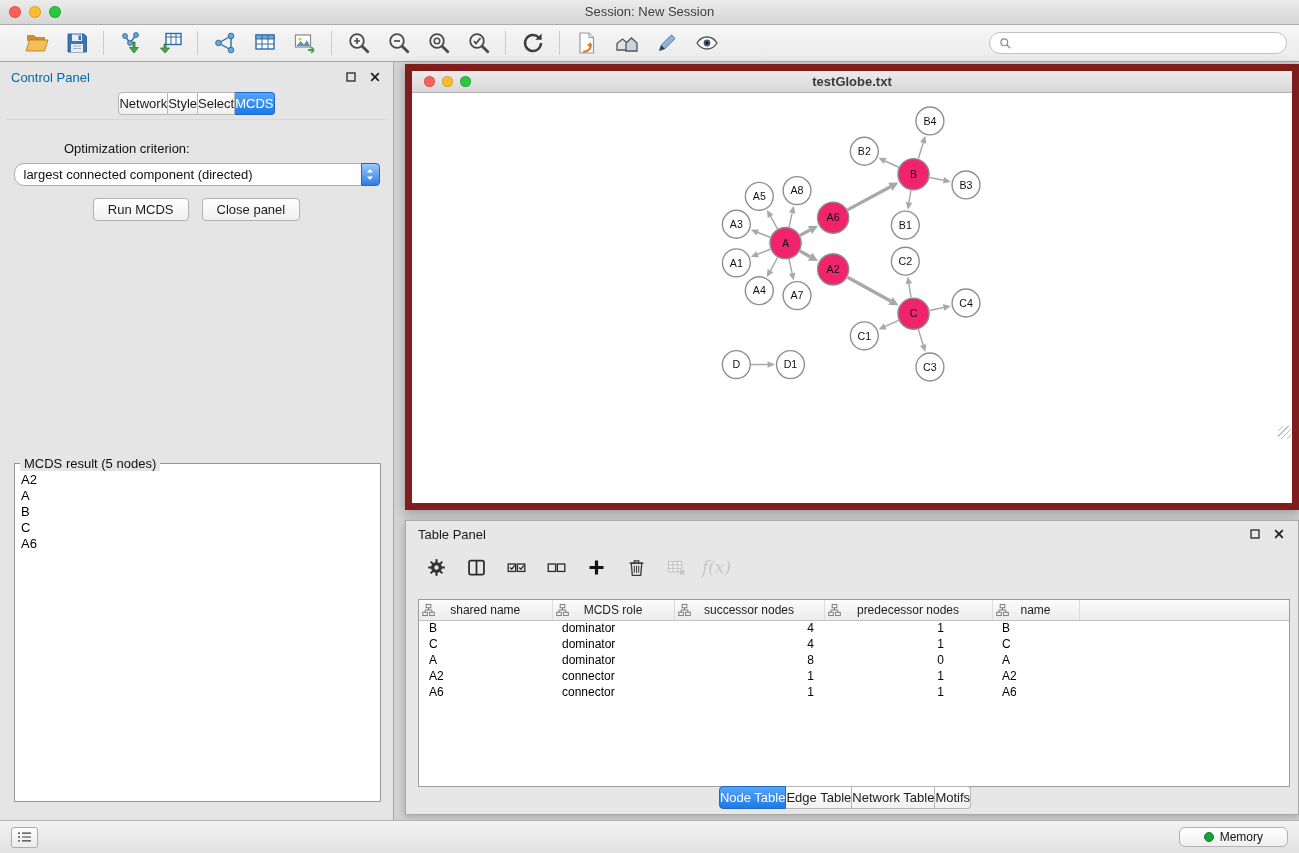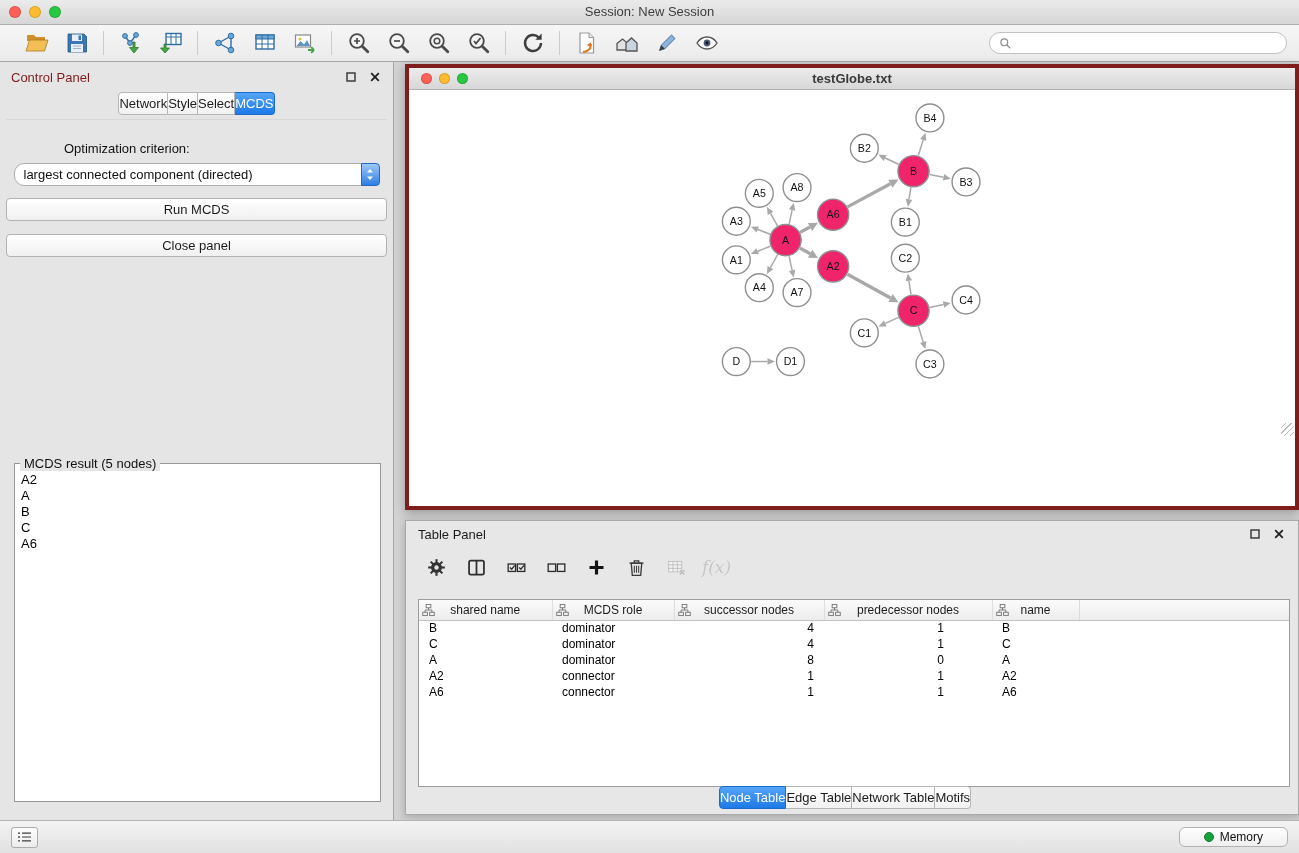--- a/index.html
+++ b/index.html
@@ -31,55 +31,55 @@
   .search-wrap { margin-left:auto; padding-right:2px; }
   .search-box { width:298px; height:22px; background:#fff; border:1px solid #c2c2c2;
     border-radius:12px; display:flex; align-items:center; padding:0 9px; gap:5px; }
   .search-box svg { width:13px; height:13px; flex:0 0 auto; }
   .search-input { border:none; outline:none; background:transparent; flex:1; font-size:12px;
     font-family:"Liberation Sans",sans-serif; }
 
   
   .control-panel { position:absolute; left:0; top:62px; width:394px; height:758px;
     background:#e5e5e5; border-right:1px solid #a5a5a5; }
-  .panel-header { height:30px; display:flex; align-items:center; padding:0 11px; font-size:13px; color:#7f1d1d; }
+  .panel-header { height:30px; display:flex; align-items:center; padding:0 11px; font-size:13px; color:#0369a1; }
   .panel-header .spacer { flex:1; }
   .panel-ico { width:14px; height:14px; display:flex; align-items:center; justify-content:center; margin-left:10px; cursor:pointer; }
   .panel-ico svg { width:10px; height:10px; }
 
   .seg-tabs { display:flex; justify-content:center; }
   .seg-tab { font-size:13px; line-height:15px; padding:3px 0; background:linear-gradient(#ffffff,#f1f1f1);
     border:1px solid #b6b6b6; border-left:none; color:#1c1c1c; cursor:pointer; white-space:nowrap; }
   .seg-tab:first-child { border-left:1px solid #b6b6b6; border-radius:4px 0 0 4px; }
   .seg-tab:last-child { border-radius:0 4px 4px 0; }
   .seg-tab.active { background:linear-gradient(#55a4f6,#1e7ae8); color:#fff; border-color:#1a6bcc; }
 
   .cp-content { position:absolute; left:6px; right:6px; top:57px; bottom:8px; border-top:1px solid #d8d8d8; }
   .opt-label { margin:21px 0 0 58px; font-size:13px; color:#111; }
   .dropdown { position:relative; width:366px; height:23px; margin:7px auto 0;
     background:#fff; border:1px solid #adadad; border-radius:10px; display:flex; align-items:center;
     padding:0 22px 0 9px; cursor:pointer; }
   .dd-text { font-size:13px; color:#111; white-space:nowrap; overflow:hidden; }
   .dd-stepper { position:absolute; right:-1px; top:-1px; bottom:-1px; width:19px;
     background:linear-gradient(#9dc7f9,#2e7ee4); border:1px solid #2468c0; border-radius:0 4px 4px 0;
     display:flex; align-items:center; justify-content:center; }
-  .cp-buttons { display:flex; justify-content:center; gap:13px; margin-top:12px;flex-direction:column; }
+  .cp-buttons { display:flex; justify-content:center; gap:13px; margin-top:12px; }
   .mac-btn { font-family:"Liberation Sans",sans-serif; font-size:13px; color:#1c1c1c;
     padding:3px 14px; background:linear-gradient(#ffffff,#f0f0f0); border:1px solid #b2b2b2;
     border-radius:4px; cursor:pointer; }
 
   .result-box { position:absolute; left:8px; right:6px; top:336px; bottom:10px;
     border:1px solid #979797; background:#fff; min-width:0; }
   .result-box legend { font-size:13px; color:#111; margin-left:5px; padding:0 4px; background:#e5e5e5; }
   .result-list { padding:1px 0 0 6px; }
   .result-item { font-size:13px; line-height:16px; color:#000; }
 
   
   .network-window { position:absolute; left:405px; top:64px; width:894px; height:446px;
-    background:#fff; border:4px solid #7f1d1d; box-shadow:0 3px 10px rgba(0,0,0,.28); }
+    background:#fff; border:7px solid #7f1d1d; box-shadow:0 3px 10px rgba(0,0,0,.28); }
   .nw-titlebar { position:relative; height:22px; background:linear-gradient(#ececec,#d7d7d7);
     border-bottom:1px solid #b2b2b2; }
   .nw-titlebar .traffic { top:5px; left:12px; gap:7px; }
   .nw-titlebar .light { width:11px; height:11px; }
   .nw-title { text-align:center; line-height:21px; font-size:13px; font-weight:bold; color:#3a3a3a; }
   .nw-canvas { position:relative; width:100%; height:347px; background:#fff; overflow:hidden; }
   .nw-gripper { position:absolute; right:1px; bottom:1px; width:13px; height:13px;
     background:repeating-linear-gradient(135deg, transparent 0 3px, #bdbdbd 3px 4px); }
 
   

